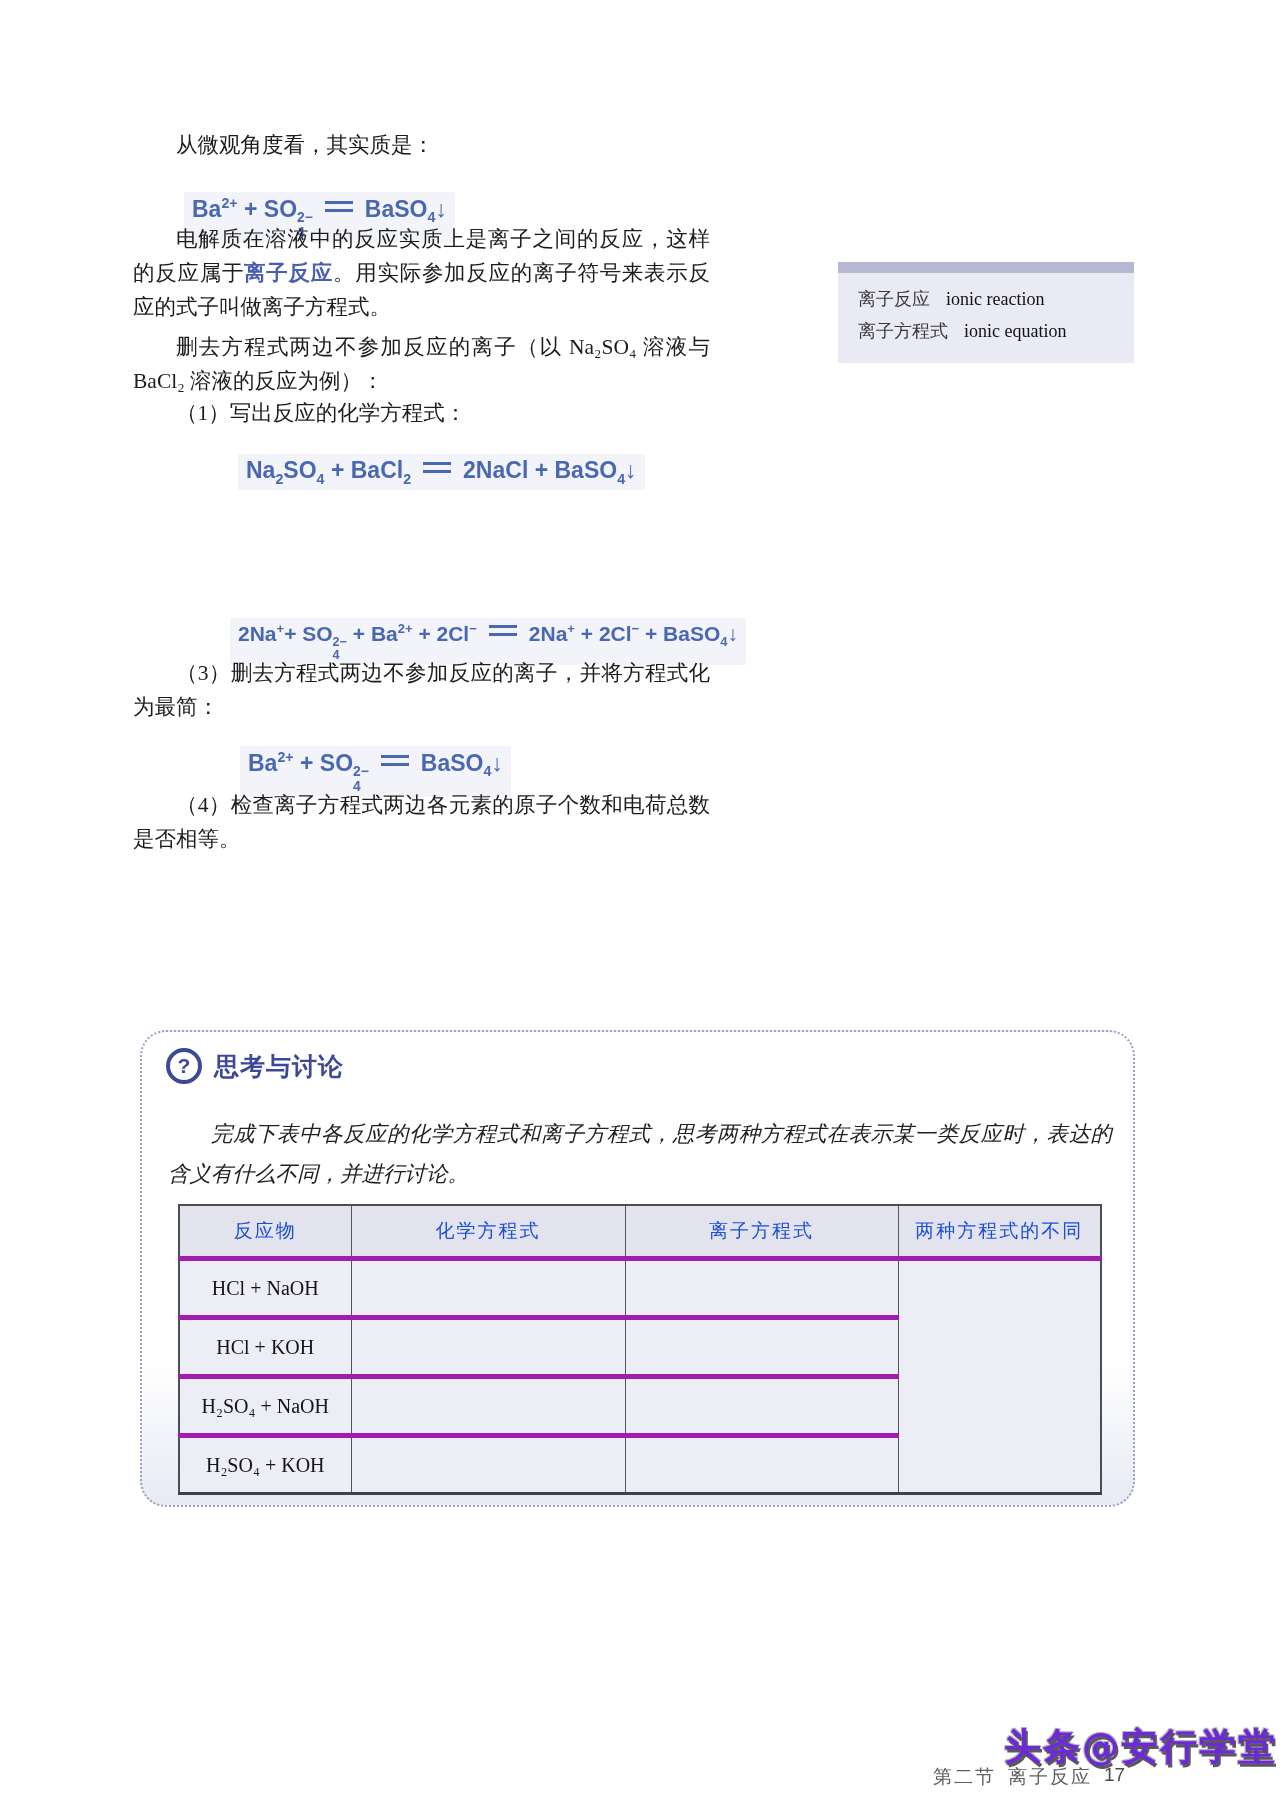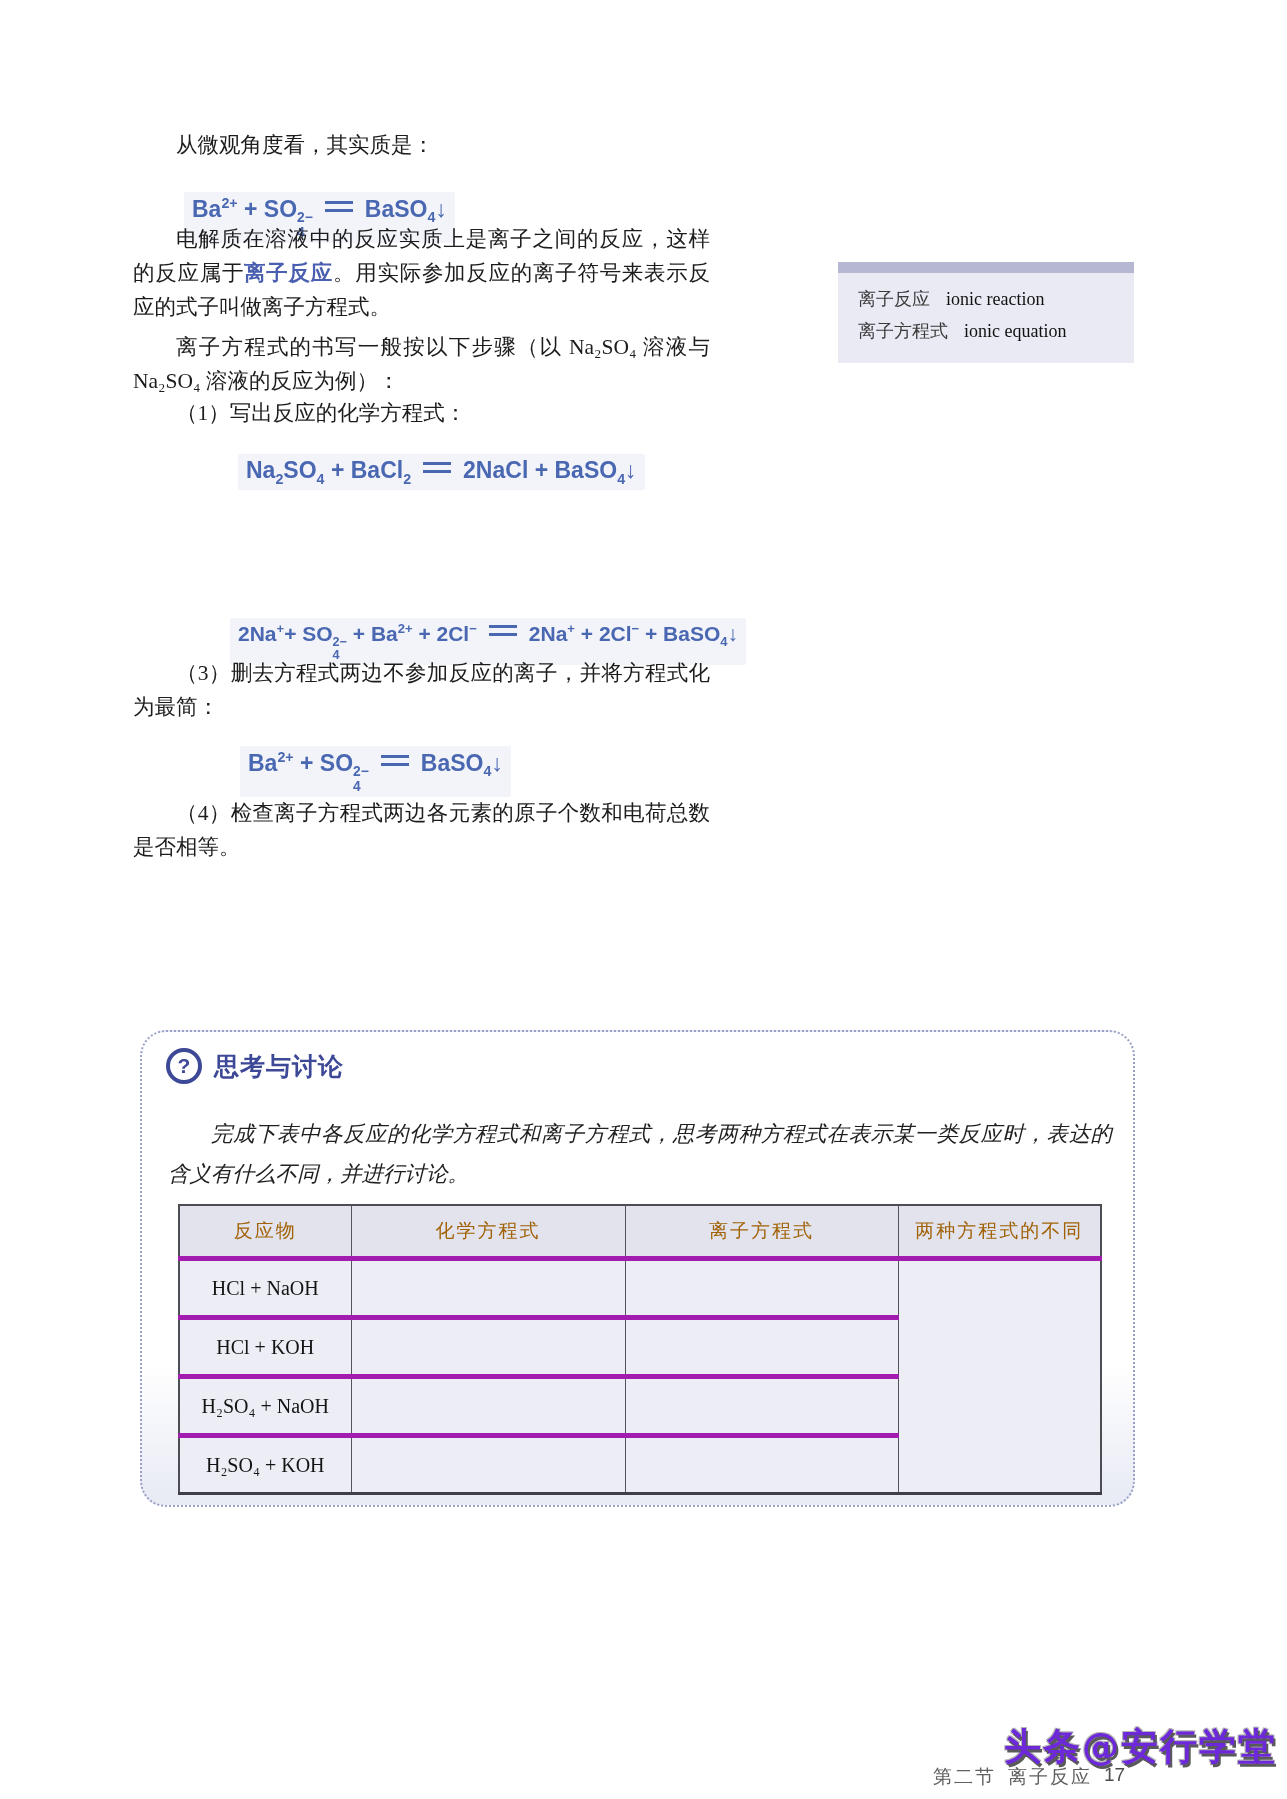--- a/index.html
+++ b/index.html
@@ -12,21 +12,21 @@
   .body-para{
     position:absolute;left:133px;width:577px;margin:0;
     font-size:21.5px;line-height:34px;text-align:justify;text-indent:2em;
   }
   .pos-intro{top:128px;}
   .pos-electrolyte{top:222px;}
   .pos-steps-intro{top:330px;}
   .pos-step1{top:396px;}
   .pos-step2{top:492px;}
   .pos-step3{top:656px;}
-  .pos-step4{top:788px;margin-top:8px;}
+  .pos-step4{top:788px;}
   .term{color:#4a5fb0;font-weight:bold;}
   
   .chem-eq{
     position:absolute;margin:16px;white-space:nowrap;
     font-family:"Liberation Sans","DejaVu Sans",sans-serif;
     font-weight:bold;color:#4a67b2;font-size:23px;
     background:#f2f4fa;padding:3px 8px;border-radius:2px;
   }
   .pos-eq-top{left:168px;top:176px;}
   .pos-eq-chemical{left:222px;top:438px;}
@@ -69,21 +69,21 @@
     font-size:21.5px;line-height:40px;text-align:justify;text-indent:2em;
     font-style:italic;color:#1f1f1f;
   }
   
   .reaction-table{
     position:absolute;left:36px;top:172px;width:922px;
     border-collapse:collapse;table-layout:fixed;background:#edeef5;
     border:2px solid #4c4d55;border-bottom:3px solid #3f4047;
   }
   .reaction-table th{
-    height:48px;background:#e2e3ec;font-weight:normal;font-size:19px;color:#a16207;
+    height:48px;background:#e2e3ec;font-weight:normal;font-size:19px;color:#1d4ed8;
     border-bottom:4px double #53545c;border-left:1.5px solid #53545c;
     letter-spacing:2px;
   }
   .reaction-table td{
     height:52px;border-top:5px solid #a21caf;border-left:1.5px solid #53545c;
     font-size:20px;text-align:center;color:#141414;
   }
   .reaction-table th:first-child,.reaction-table td:first-child{border-left:none;}
   
   .footer{
@@ -119,21 +119,21 @@
         <span class="vocab-cn">离子反应</span>
         <span class="vocab-en">ionic reaction</span>
       </div>
       <div class="vocab-entry">
         <span class="vocab-cn">离子方程式</span>
         <span class="vocab-en">ionic equation</span>
       </div>
     </div>
   </div>
 
-  <p class="body-para pos-steps-intro">离子方程式的书写一般按以下步骤（以 Na₂SO₄ 溶液与 Na₂SO₄ 溶液的反应为例）：</p>
+  <p class="body-para pos-steps-intro">删去方程式两边不参加反应的离子（以 Na₂SO₄ 溶液与 BaCl₂ 溶液的反应为例）：</p>
 
   <p class="body-para pos-step1">（1）写出反应的化学方程式：</p>
 
   <p class="chem-eq pos-eq-chemical">Na<sub>2</sub>SO<sub>4</sub> + BaCl<sub>2</sub><span class="eqsign"></span>2NaCl + BaSO<sub>4</sub>↓</p>
 
 
   <p class="chem-eq pos-eq-full">2Na<sup>+</sup>+ SO<span class="stk">
         <i>2−</i>
         <i>4</i>
       </span> + Ba<sup>2+</sup> + 2Cl<sup>−</sup><span class="eqsign"></span>2Na<sup>+</sup> + 2Cl<sup>−</sup> + BaSO<sub>4</sub>↓</p>

